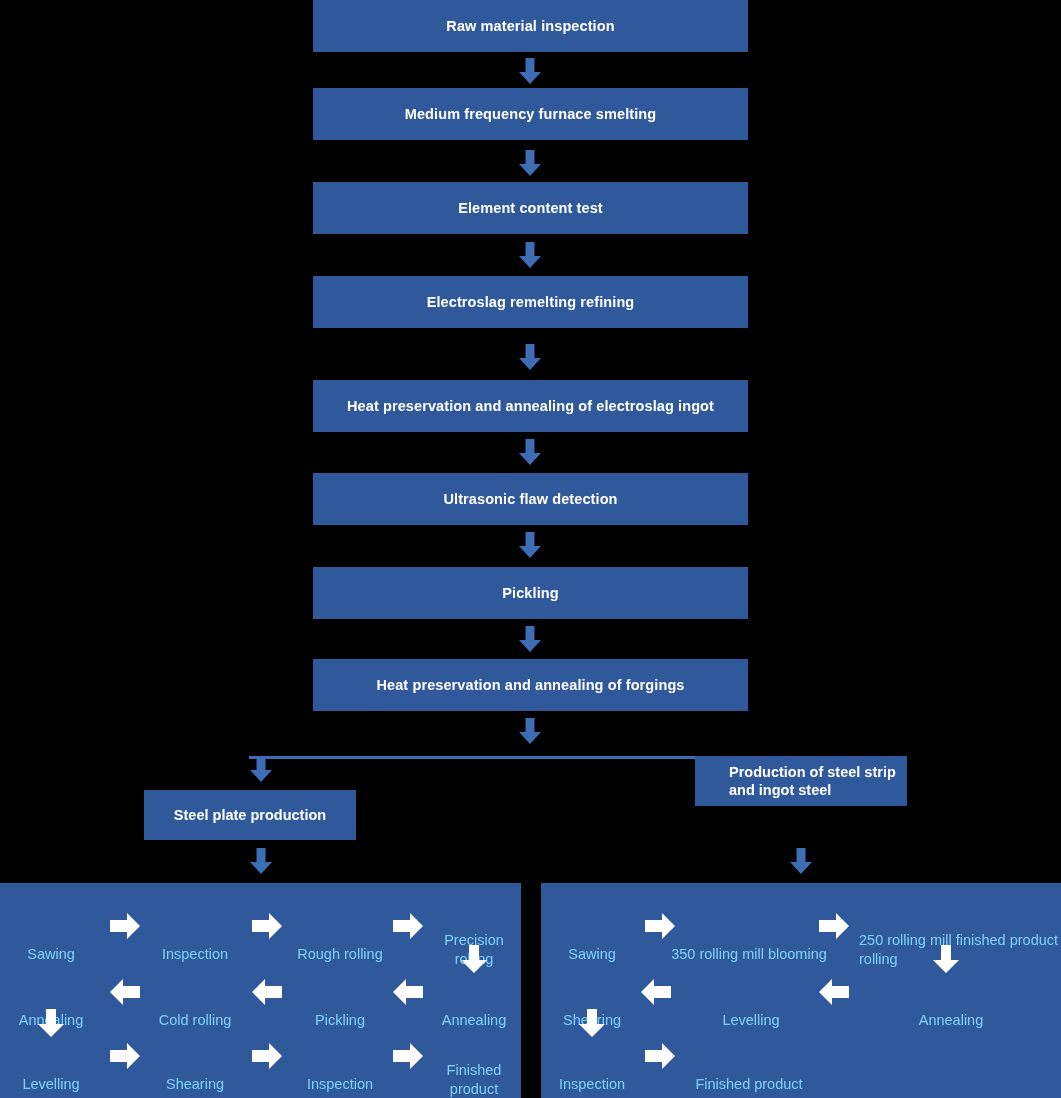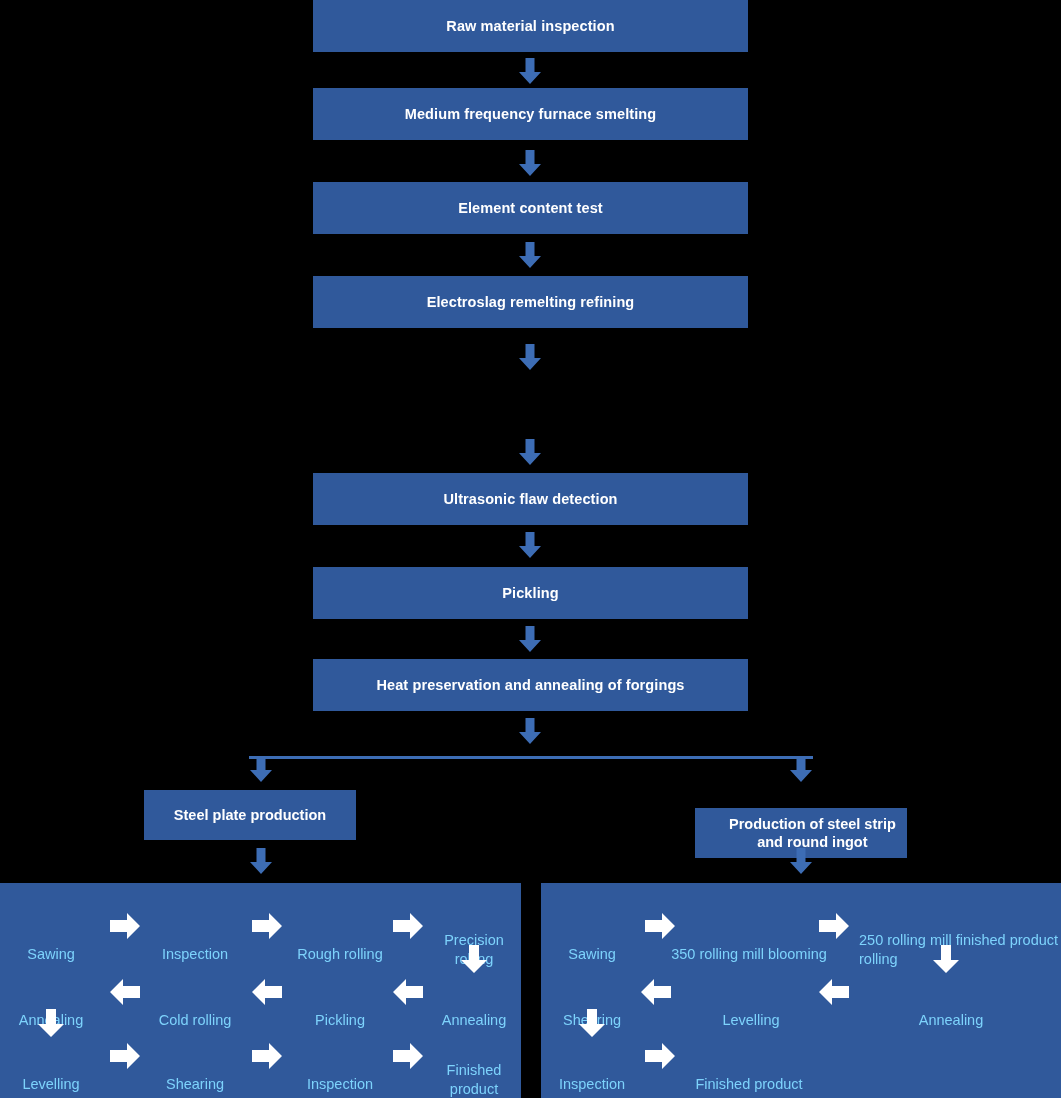--- a/index.html
+++ b/index.html
@@ -106,20 +106,23 @@
     </div>
   <div class="step-box" style="top:88px;">
       <span>Medium frequency furnace smelting</span>
     </div>
   <div class="step-box" style="top:182px;">
       <span>Element content test</span>
     </div>
   <div class="step-box" style="top:276px;">
       <span>Electroslag remelting refining</span>
     </div>
+  <div class="step-box" style="top:380px;">
+      <span>Heat preservation and annealing of electroslag ingot</span>
+    </div>
   <div class="step-box" style="top:473px;justify-content:center;">
       <span>Ultrasonic flaw detection</span>
     </div>
   <div class="step-box" style="top:567px;">
       <span>Pickling</span>
     </div>
   <div class="step-box" style="top:659px;text-align:right;">
       <span>Heat preservation and annealing of forgings</span>
     </div>
 
@@ -172,22 +175,22 @@
     </div>
   <div class="conn-arrow" style="left:788px; top:756px;">
       <svg width="26" height="26" viewBox="0 0 26 26">
         <path d="M8.5 0 H17.5 V14 H24 L13 26 L2 14 H8.5 Z" fill="#3D6DB5"></path>
       </svg>
     </div>
 
   <div class="branch-box" style="left:144px; top:790px;">
       <span>Steel plate production</span>
     </div>
-  <div class="branch-box two-line" style="left:695px; top:808px;text-align:center;">
-    <span><span>Production of steel strip</span><br><span>and round ingot</span></span>
+  <div class="branch-box two-line" style="left:695px; top:756px;">
+    <span><span>Production of steel strip</span><br><span>and ingot steel</span></span>
   </div>
 
   <div class="conn-arrow" style="left:248px; top:848px;">
       <svg width="26" height="26" viewBox="0 0 26 26">
         <path d="M8.5 0 H17.5 V14 H24 L13 26 L2 14 H8.5 Z" fill="#3D6DB5"></path>
       </svg>
     </div>
   <div class="conn-arrow" style="left:788px; top:848px;">
       <svg width="26" height="26" viewBox="0 0 26 26">
         <path d="M8.5 0 H17.5 V14 H24 L13 26 L2 14 H8.5 Z" fill="#3D6DB5"></path>

